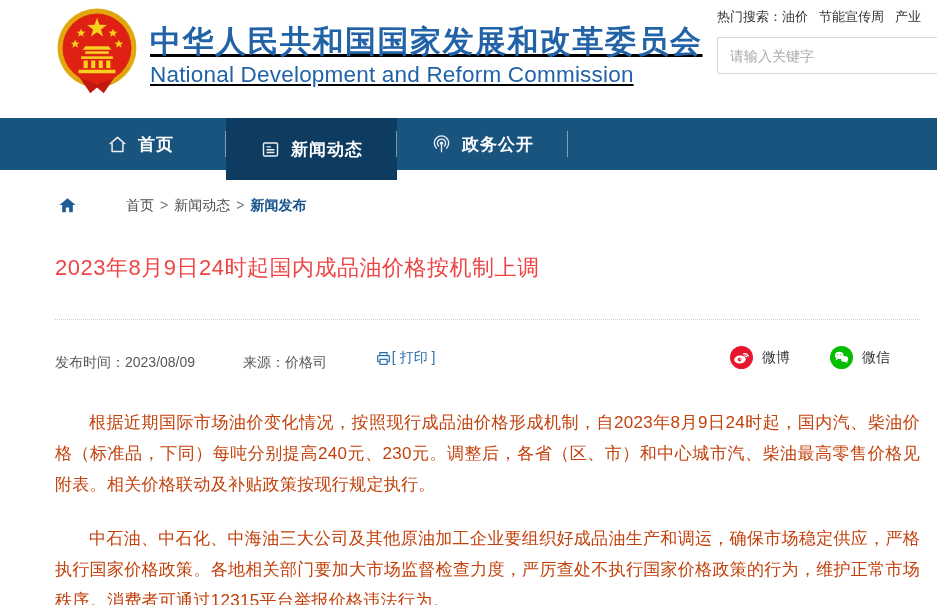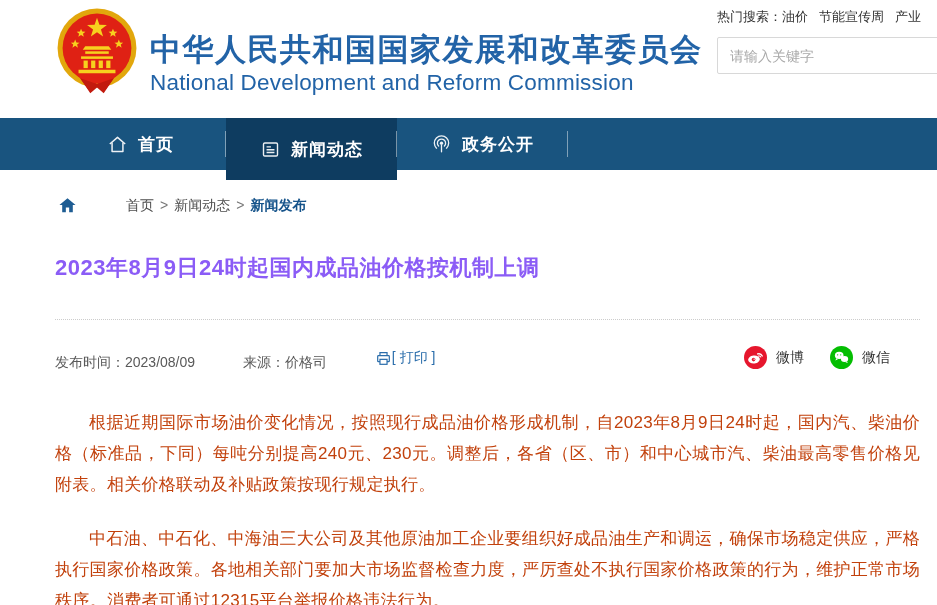--- a/index.html
+++ b/index.html
@@ -6,21 +6,21 @@
   html,body { background:#e9e9e9; }
   body { font-family:"Liberation Sans","DejaVu Sans",sans-serif; }
   .page{
     position:relative; width:937px; height:605px; margin:0 auto;
     background:#fff; overflow:hidden;
   }
   
   .site-header{ position:relative; height:118px; background:#fff; }
   .logo{ position:absolute; left:55px; top:6px; width:84px; height:94px; }
   .logo svg{ width:100%; height:100%; }
-  .titles{ position:absolute; left:150px; top:32px; }
+  .titles{ position:absolute; left:150px; top:24px;text-decoration:underline; }
   .title-zh{ font-size:31px; font-weight:bold; color:var(--accent); letter-spacing:1.5px; line-height:1.15; }
   .title-en{ font-size:22.5px; color:var(--accent); letter-spacing:0.2px; margin-top:2px; }
   .search-col{ position:absolute; left:717px; top:8px; width:260px; }
   .hot-search{ font-size:13px; color:#333; white-space:nowrap; }
   .hot-search a{ color:#333; text-decoration:none; margin-right:11px;font-family:Liberation Mono, monospace; }
   .search-input{
     margin-top:11px; width:250px; height:37px; border:1px solid #d8d8d8;
     border-radius:2px; padding:0 12px; font-size:14px; color:#333; outline:none;
     font-family:"Liberation Sans","DejaVu Sans",sans-serif;
   }
@@ -45,31 +45,31 @@
     display:flex; align-items:center; margin:26px 17px 0 58px; font-size:14px; color:#4d4d4d;gap:40px;
   }
   .bc-home{ width:19px; height:19px; margin-right:9px; color:#1e5d93; cursor:pointer; }
   .bc-home svg{ width:100%; height:100%; display:block; }
   .bc-link{ color:#4d4d4d; text-decoration:none; cursor:pointer; }
   .bc-sep{ margin:0 6px; color:#777; }
   .bc-current{ color:#15538a; font-weight:bold; }
   
   .article{ padding:0 17px 0 55px; }
   .article-title{
-    margin-top:38px; font-size:22px; font-weight:bold; color:#8b5cf6; letter-spacing:.5px;
+    margin-top:38px; font-size:22px; font-weight:normal; color:#ef4444; letter-spacing:.5px;
   }
   .dotted-divider{ margin-top:36px; border-top:1px dotted #ccc; height:0; }
   .meta-row{ position:relative; margin-top:29px; font-size:14px; color:#595959; height:24px; }
   .meta-item{ margin-right:44px; }
   .print-link{
     color:var(--link-blue); cursor:pointer; display:inline-flex; align-items:center; 
   }
   .print-icon{ width:17px; height:17px; display:inline-block; vertical-align:-3px; }
   .print-icon svg{ width:100%; height:100%; display:block; }
-  .share{ position:absolute; right:30px; top:-3px; display:flex; align-items:center; gap:26px; }
+  .share{ position:absolute; right:30px; top:-3px; display:flex; align-items:center; gap:40px; }
   .share-btn{ display:inline-flex; align-items:center; gap:9px; cursor:pointer; color:#333; font-size:14px; }
   .share-ico{ width:23px; height:23px; }
   .share-ico svg{ width:100%; height:100%; display:block; }
   .article-body{ margin-top:34px; }
   .article-body p{
     font-size:17px; line-height:31px; color:#c2410c; text-indent:2em;
     text-align:justify; margin-bottom:23px; letter-spacing:.3px;
   }
 </style>
 </head>

